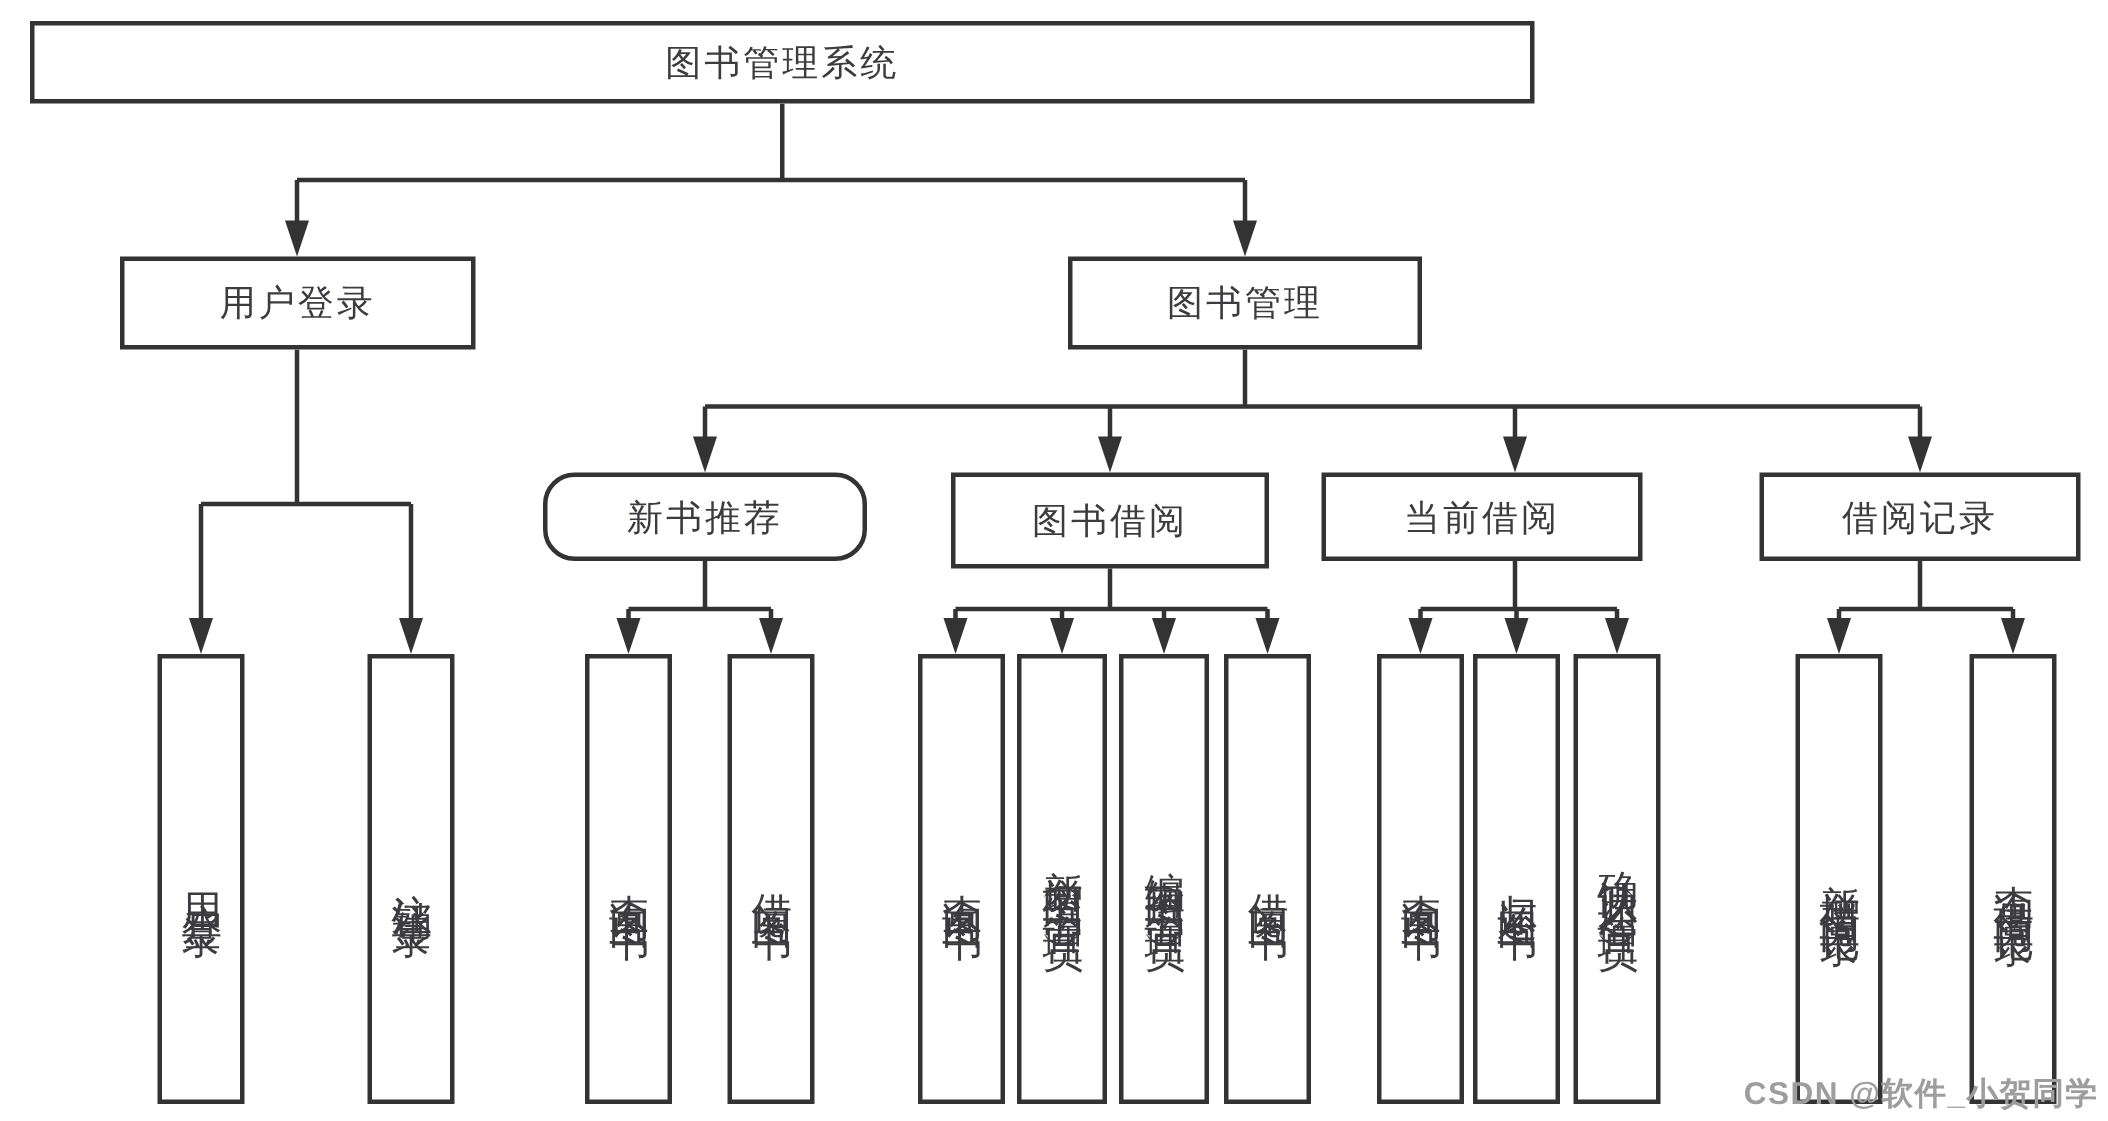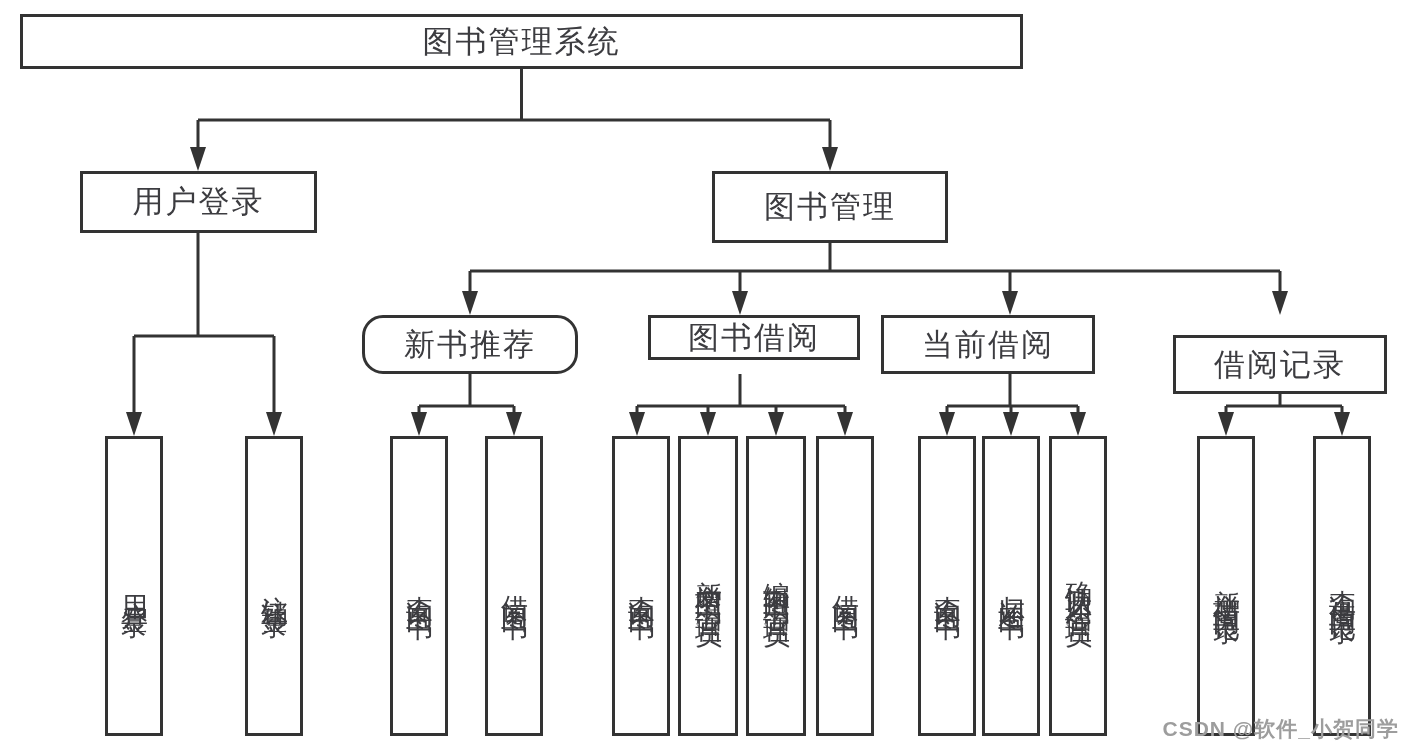--- a/index.html
+++ b/index.html
@@ -21,21 +21,21 @@
   .box {
     position: absolute;
     background: #ffffff;
     border: 3px solid #333333;
     display: flex;
     align-items: center;
     justify-content: center;
     color: #3c3c40;
   }
   .box.h span {
-    font-size: 31px;
+    font-size: 24px;
     letter-spacing: 2px;
     white-space: nowrap;
   }
   .box.v span {
     writing-mode: vertical-rl;
     font-size: 27px;
     letter-spacing: 6px;
     line-height: 1;
     white-space: nowrap;
   }
@@ -91,34 +91,34 @@
     <path d="M1334 412 L1350 412 L1342 436 Z" fill="#333333"></path>
   </svg>
 
   <div class="box h" style="left:20px; top:14px; width:1003px; height:55px;">
     <span>图书管理系统</span>
   </div>
 
   <div class="box h" style="left:80px; top:171px; width:237px; height:62px;">
     <span>用户登录</span>
   </div>
-  <div class="box h" style="left:712px; top:171px; width:236px; height:72px;">
+  <div class="box h" style="left:712px; top:171px; width:236px; height:62px;">
     <span>图书管理</span>
   </div>
 
   <div class="box h" style="left:362px; top:315px; width:216px; height:59px;border-radius:21px;">
     <span>新书推荐</span>
   </div>
-  <div class="box h" style="left:634px; top:315px; width:212px; height:45px;margin-left:14px;">
+  <div class="box h" style="left:634px; top:315px; width:212px; height:64px;">
     <span>图书借阅</span>
   </div>
   <div class="box h" style="left:881px; top:315px; width:214px; height:59px;">
     <span>当前借阅</span>
   </div>
-  <div class="box h" style="left:1173px; top:315px; width:214px; height:59px;margin-top:20px;">
+  <div class="box h" style="left:1173px; top:315px; width:214px; height:59px;">
     <span>借阅记录</span>
   </div>
 
   <div class="box v" style="left:105px; top:436px; width:58px; height:300px;">
     <span>用户登录</span>
   </div>
   <div class="box v" style="left:245px; top:436px; width:58px; height:300px;">
     <span>注销登录</span>
   </div>
 

